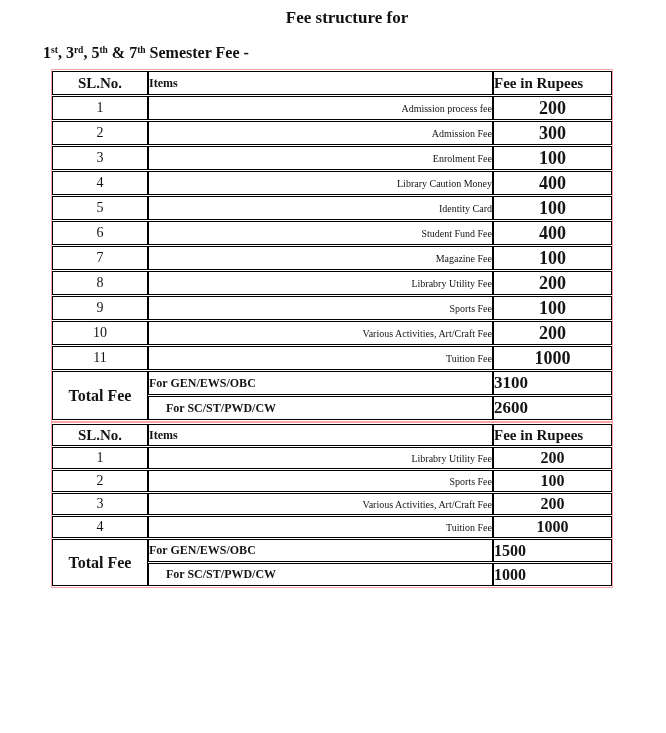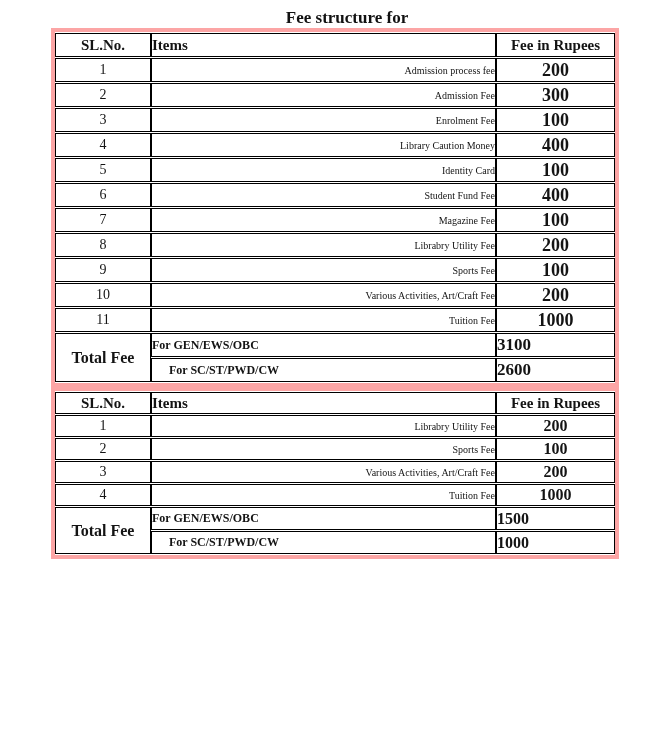--- a/index.html
+++ b/index.html
@@ -45,40 +45,40 @@
   .heading-2 {
     margin-top: 21px;
     margin-bottom: 24px;
   }
   table.fee-table {
     border-collapse: separate;
     border-spacing: 0 1px;
     table-layout: fixed;
     margin-left: 51px;
     width: 560px;
-    border: 4px solid #fca5a5;
+    border: 1px solid #fca5a5;
     background: #ffffff;
   }
   table.fee-table th, table.fee-table td {
     border: 1px solid #000000;
     overflow: hidden;
     white-space: nowrap;
     vertical-align: middle;
     padding: 0;
     background: #ffffff;
   }
   
   table.t1 th, table.t1 td { height: 22px; }
   
   table.t2 th, table.t2 td { height: 20px; }
   table.t2 td.total-label, table.t2 td.total-cat, table.t2 td.fee-total { height: 21px; }
 
   th.col-sl { font-size: 15px; font-weight: bold; text-align: center; }
-  th.col-item { font-size: 15px; font-weight: bold; text-align: left; padding-left: 7px; }
-  th.col-fee { font-size: 15px; font-weight: bold; text-align: center; padding-left: 8px; }
+  th.col-item { font-size: 12px; font-weight: bold; text-align: left; padding-left: 7px; }
+  th.col-fee { font-size: 15px; font-weight: bold; text-align: left; padding-left: 8px; }
 
   td.sl { text-align: center; font-size: 14px; font-weight: normal; }
   td.item { text-align: right; padding-left: 7px; font-size: 10px; font-weight: normal; }
   td.fee { text-align: center; padding-right: 9px; font-weight: bold; }
   table.t1 td.fee { font-size: 18px; }
   table.t2 td.fee { font-size: 16px; }
 
   td.total-label {
     text-align: center;
     font-weight: bold;
@@ -97,20 +97,21 @@
 </style>
 </head>
 <body>
 
 <div class="page">
 
   <div class="doc-title">
     <div>Fee structure for</div>
   </div>
 
+  <div class="section-heading heading-1"><span>1</span><sup>st</sup><span>, </span><span>3</span><sup>rd</sup><span>, </span><span>5</span><sup>th</sup><span> &amp; </span><span>7</span><sup>th</sup><span> Semester Fee -</span></div>
 
   <table class="fee-table t1">
     <colgroup>
         <col style="width:96px">
         <col style="width:345px">
         <col style="width:119px">
       </colgroup>
     <thead>
       <tr>
         <th class="col-sl">SL.No.</th>

